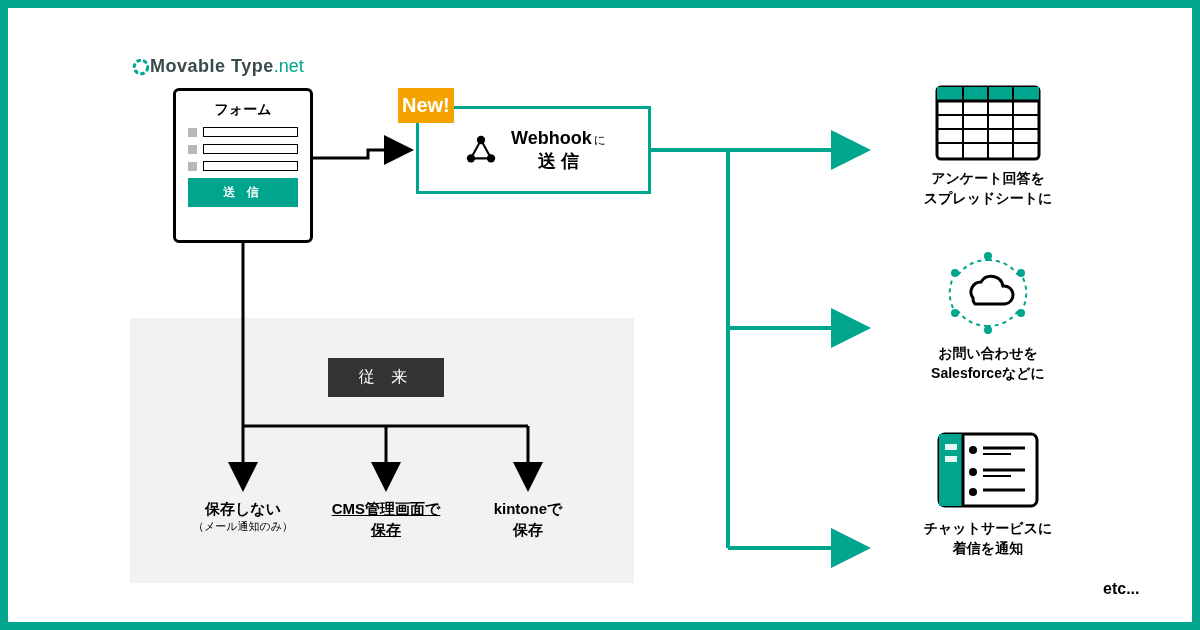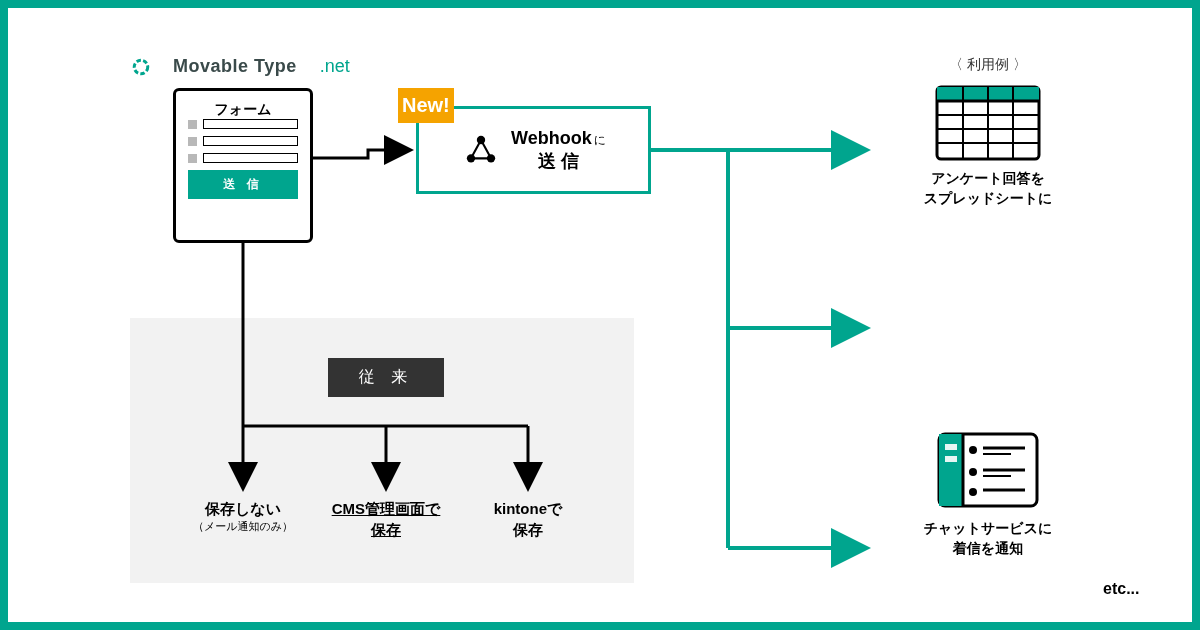--- a/index.html
+++ b/index.html
@@ -14,21 +14,21 @@
     border: 8px solid #00a58e;
     position: relative;
     background: #fff;
   }
   .logo {
     position: absolute;
     left: 124px;
     top: 48px;
     display: flex;
     align-items: center;
-    gap: 23px;
+    gap: 0;
     color: #3a4a4a;
   }
   .logo-mark {
     width: 18px;
     height: 18px;
   }
   .logo-text {
     font-size: 18px;
     font-weight: 600;
     color: #3a4a4a;
@@ -47,21 +47,21 @@
     height: 155px;
     border: 3px solid #000;
     border-radius: 6px;
     background: #fff;
     padding: 10px 12px;
     text-align: center;
   }
   .form-title {
     font-size: 14px;
     font-weight: bold;
-    margin-bottom: 0;
+    margin-bottom: 8px;
   }
   .form-row {
     display: flex;
     align-items: center;
     gap: 6px;
     margin-bottom: 7px;
   }
   .form-sq {
     width: 9px;
     height: 9px;
@@ -241,38 +241,52 @@
   </div>
   <div class="legacy-option" style="left:298px; top:490px;text-decoration:underline;">
     <span style="white-space:pre-line;">CMS管理画面で
 保存</span>
   </div>
   <div class="legacy-option" style="left:440px; top:490px;">
     <span style="white-space:pre-line;">kintoneで
 保存</span>
   </div>
 
-  <div class="usage-header">〈 利用例 〉</div>
 
   <div class="usecase" style="top:75px;">
     <svg width="110" height="80" viewBox="0 0 110 80" style="display:block;margin:0 auto;">
       <rect x="4" y="4" width="102" height="72" rx="4" fill="#fff" stroke="#000" stroke-width="3"></rect>
       <rect x="4" y="4" width="102" height="14" fill="#00a58e"></rect>
       <line x1="4" y1="18" x2="106" y2="18" stroke="#000" stroke-width="3"></line>
       <line x1="4" y1="32" x2="106" y2="32" stroke="#000" stroke-width="2"></line>
       <line x1="4" y1="46" x2="106" y2="46" stroke="#000" stroke-width="2"></line>
       <line x1="4" y1="60" x2="106" y2="60" stroke="#000" stroke-width="2"></line>
       <line x1="30" y1="4" x2="30" y2="76" stroke="#000" stroke-width="2"></line>
       <line x1="55" y1="4" x2="55" y2="76" stroke="#000" stroke-width="2"></line>
       <line x1="80" y1="4" x2="80" y2="76" stroke="#000" stroke-width="2"></line>
     </svg>
     <div class="cap" style="white-space:pre-line;">アンケート回答を
 スプレッドシートに</div>
   </div>
 
+  <div class="usecase" style="top:240px;">
+    <svg width="110" height="90" viewBox="0 0 110 90" style="display:block;margin:0 auto;">
+      <circle cx="55" cy="45" r="38" fill="none" stroke="#00a58e" stroke-width="0"></circle>
+      <circle cx="55" cy="8" r="4" fill="#00a58e"></circle>
+      <circle cx="88" cy="25" r="4" fill="#00a58e"></circle>
+      <circle cx="88" cy="65" r="4" fill="#00a58e"></circle>
+      <circle cx="55" cy="82" r="4" fill="#00a58e"></circle>
+      <circle cx="22" cy="65" r="4" fill="#00a58e"></circle>
+      <circle cx="22" cy="25" r="4" fill="#00a58e"></circle>
+      <path d="M55 12 A36 36 0 0 1 85 27 M90 30 A36 36 0 0 1 90 60 M85 63 A36 36 0 0 1 55 78 M55 78 A36 36 0 0 1 25 63 M20 60 A36 36 0 0 1 20 30 M25 27 A36 36 0 0 1 55 12" stroke="#00a58e" stroke-width="2" fill="none" stroke-dasharray="4 4"></path>
+      <path d="M40 50 a10 10 0 0 1 8 -16 a12 12 0 0 1 22 4 a9 9 0 0 1 2 18 h-30 a8 8 0 0 1 -2 -6 z" fill="#fff" stroke="#000" stroke-width="3"></path>
+    </svg>
+    <div class="cap" style="white-space:pre-line;">お問い合わせを
+Salesforceなどに</div>
+  </div>
 
   <div class="usecase" style="top:420px;">
     <svg width="110" height="85" viewBox="0 0 110 85" style="display:block;margin:0 auto;">
       <rect x="6" y="6" width="98" height="72" rx="6" fill="#fff" stroke="#000" stroke-width="3"></rect>
       <rect x="6" y="6" width="24" height="72" fill="#00a58e"></rect>
       <line x1="30" y1="6" x2="30" y2="78" stroke="#000" stroke-width="3"></line>
       <rect x="12" y="16" width="12" height="6" fill="#fff" opacity="0.9"></rect>
       <rect x="12" y="28" width="12" height="6" fill="#fff" opacity="0.9"></rect>
       <circle cx="40" cy="22" r="4" fill="#000"></circle>
       <line x1="50" y1="20" x2="92" y2="20" stroke="#000" stroke-width="3"></line>

